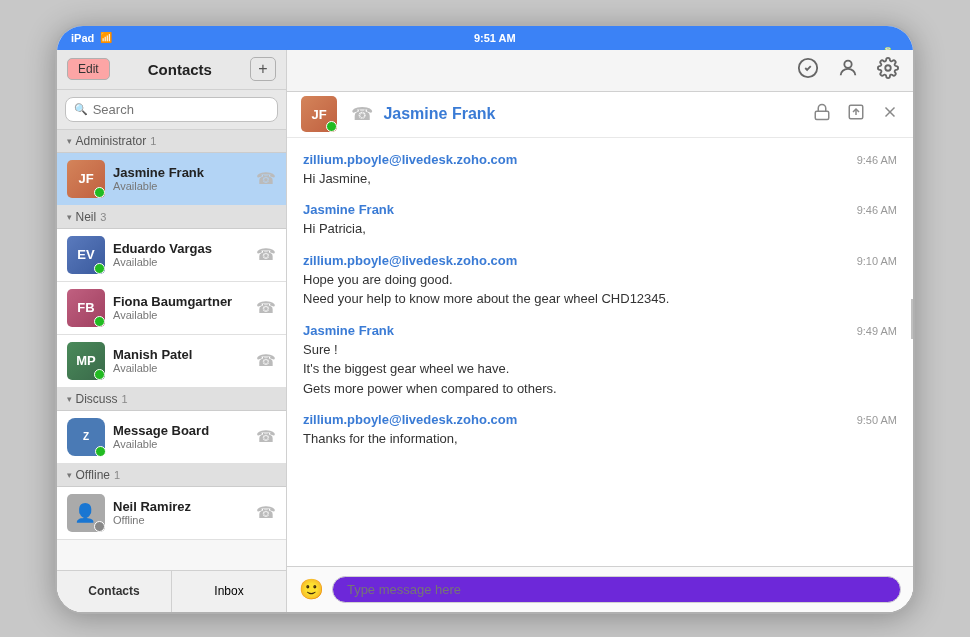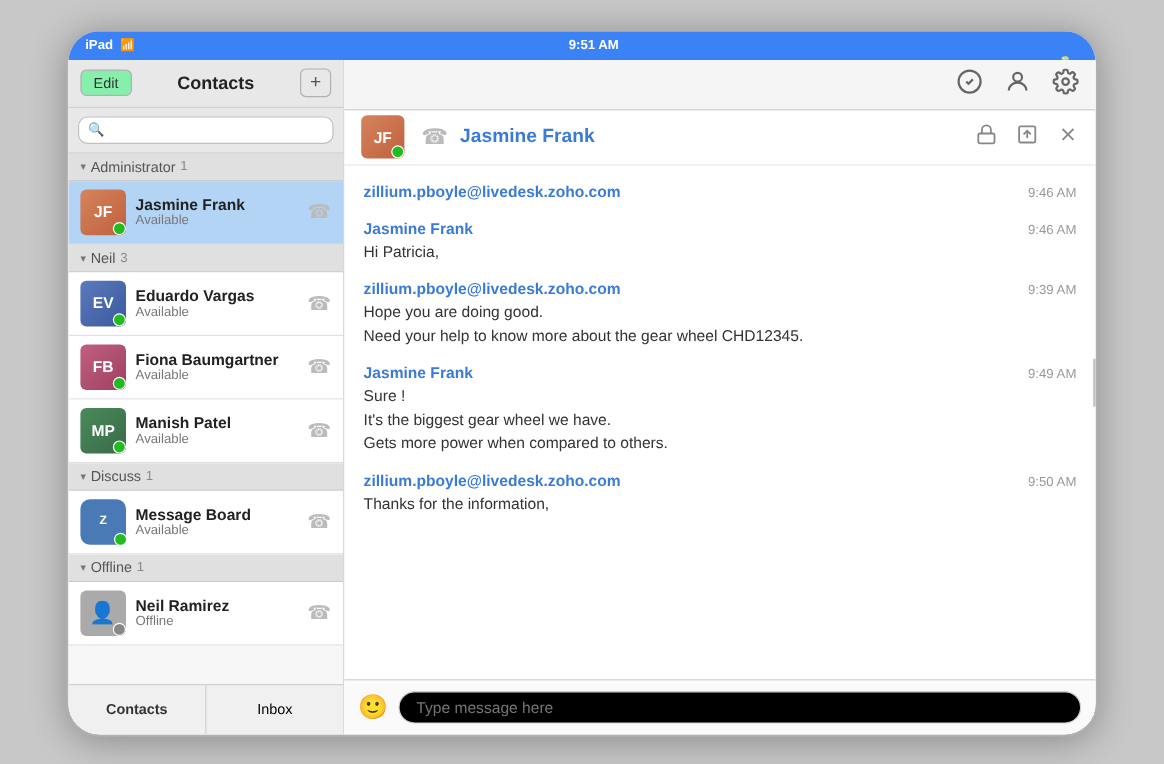--- a/index.html
+++ b/index.html
@@ -98,21 +98,21 @@
       display: flex;
       align-items: center;
       justify-content: space-between;
       padding: 8px 10px;
       background: #e8e8e8;
       border-bottom: 1px solid #d0d0d0;
       height: 40px;
     }
 
     .edit-btn {
-      background: #86efac;
+      background: #fca5a5;
       border: 1px solid #b0b0b0;
       border-radius: 5px;
       padding: 3px 10px;
       font-size: 12px;
       color: #333;
       cursor: pointer;
     }
 
     .contacts-title {
       font-size: 15px;
@@ -411,21 +411,21 @@
     }
 
     .message-input {
       flex: 1;
       border: 1px solid #d0d0d0;
       border-radius: 16px;
       padding: 5px 14px;
       font-size: 13px;
       color: #aaa;
       outline: none;
-      background: #000000;
+      background: #6d28d9;
     }
 
     
     .av-jasmine { background: linear-gradient(135deg, #d4845a, #c06040); }
     .av-eduardo { background: linear-gradient(135deg, #5a7abd, #3a5a9d); }
     .av-fiona { background: linear-gradient(135deg, #c06080, #a04060); }
     .av-manish { background: linear-gradient(135deg, #4a8a5a, #3a6a4a); }
     .av-neil { background: #aaa; }
 
     .av-face {
@@ -464,20 +464,21 @@
 
       <div class="contacts-header">
         <button class="edit-btn">Edit</button>
         <span class="contacts-title">Contacts</span>
         <button class="add-btn">+</button>
       </div>
 
       <div class="search-bar">
         <div class="search-input-wrap">
           <span class="search-icon-svg">🔍</span>
+          <input class="search-input" type="text" placeholder="Search" style="">
         </div>
       </div>
 
       <div class="contacts-list">
 
         <div class="section-header">
           <span class="section-chevron">▾</span>
           <span class="section-name">Administrator</span>
           <span class="section-count">1</span>
         </div>
@@ -637,34 +638,35 @@
         </div>
       </div>
 
       <div class="messages-area">
 
         <div class="message-block">
           <div class="message-meta">
             <span class="message-sender customer">zillium.pboyle@livedesk.zoho.com</span>
             <span class="message-time">9:46 AM</span>
           </div>
+          <div class="message-text">Hi Jasmine,</div>
         </div>
 
         <div class="message-block">
           <div class="message-meta">
             <span class="message-sender agent">Jasmine Frank</span>
             <span class="message-time">9:46 AM</span>
           </div>
           <div class="message-text">Hi Patricia,</div>
         </div>
 
         <div class="message-block">
           <div class="message-meta">
             <span class="message-sender customer">zillium.pboyle@livedesk.zoho.com</span>
-            <span class="message-time">9:39 AM</span>
+            <span class="message-time">9:10 AM</span>
           </div>
           <div class="message-text" style="white-space:pre-line;">Hope you are doing good.
 Need your help to know more about the gear wheel CHD12345.</div>
         </div>
 
         <div class="message-block">
           <div class="message-meta">
             <span class="message-sender agent">Jasmine Frank</span>
             <span class="message-time">9:49 AM</span>
           </div>

